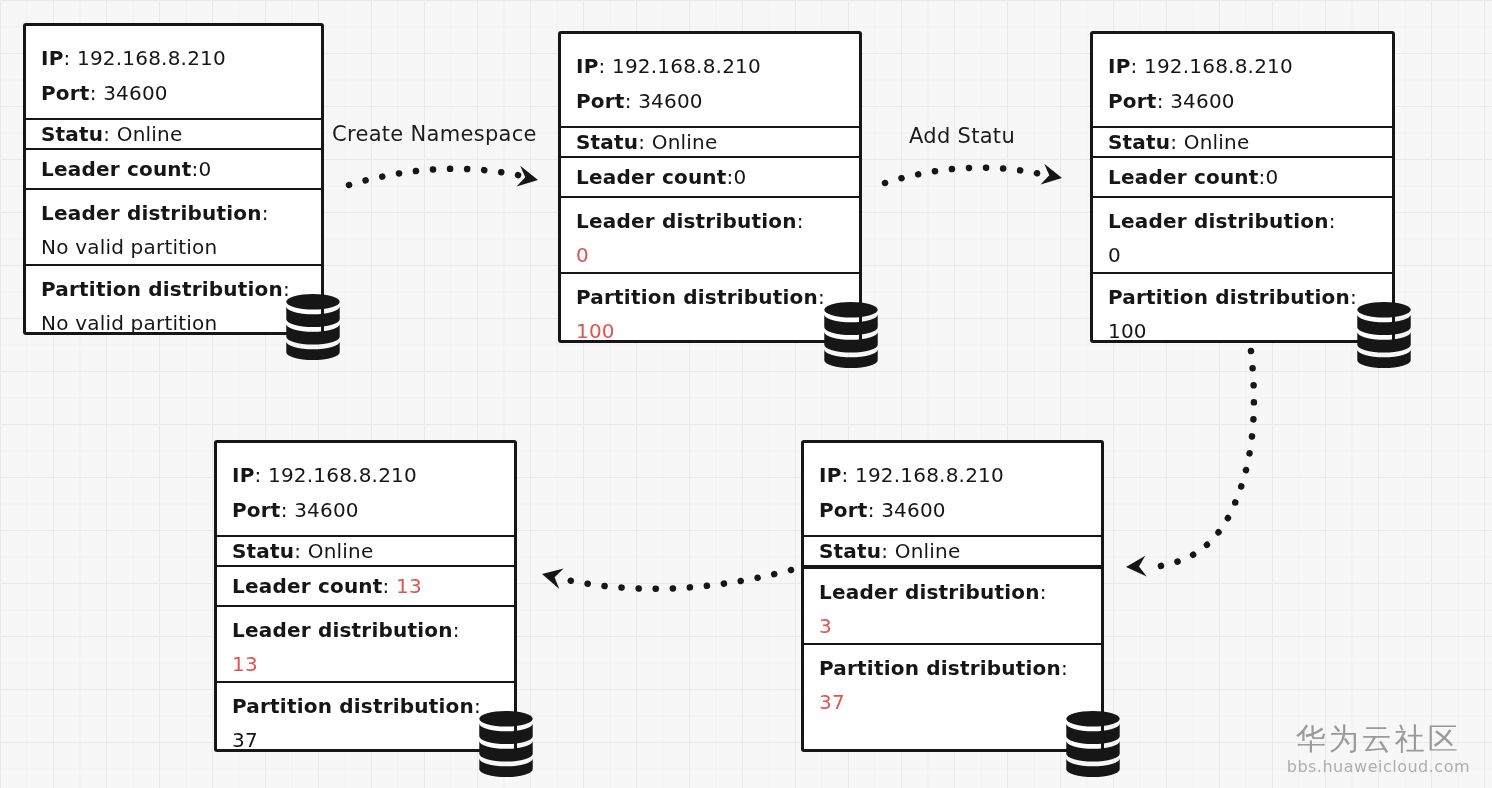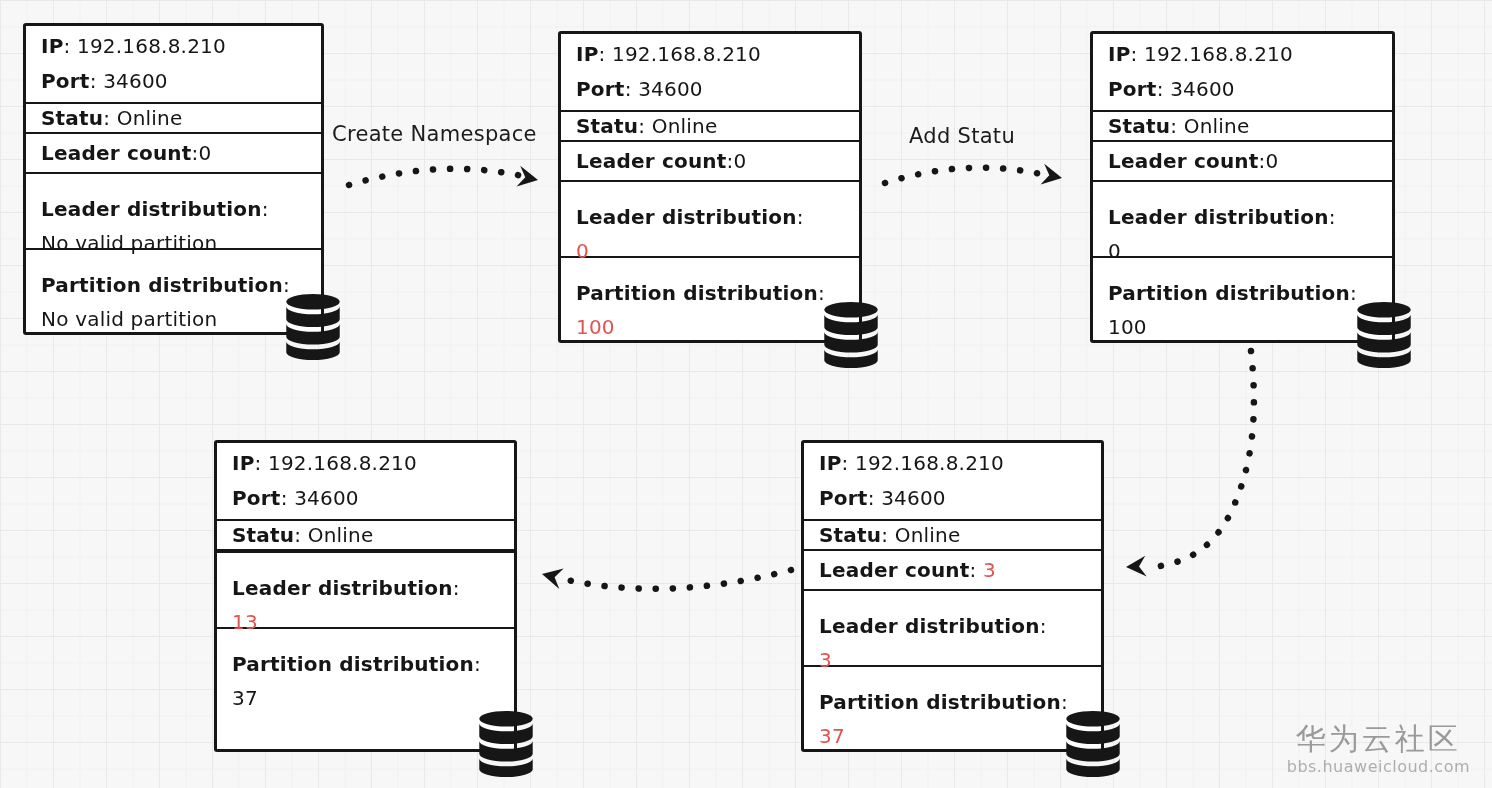--- a/index.html
+++ b/index.html
@@ -19,24 +19,24 @@
   }
 
   .card {
     position:absolute; background:#ffffff;
     border:3px solid #161616; border-radius:3px;
   }
   .row { padding:0 15px; font-size:20px; line-height:35px; white-space:nowrap; letter-spacing:.2px; }
   .lbl { font-weight:bold; }
   .sep { white-space:pre; }
   .divider { border-top:2.5px solid #161616; }
-  .sec1 { height:76px; padding-top:3px; }
+  .sec1 { height:92px; padding-top:15px; }
   .secS { height:28px; display:flex; align-items:center; }
   .secL { height:38px; display:flex; align-items:center;border-radius:19px; }
-  .secD { height:74px; padding-top:18px; }
+  .secD { height:74px; padding-top:6px; }
   .secD .row { line-height:34px; }
   .red { color:#e05551; }
 
   .db-icon { position:absolute; right:-21px; bottom:-29px; }
 
   .arrow-label {
     position:absolute; font-size:21px; color:#1c1c1c; letter-spacing:.3px;
   }
   .badge {
     position:absolute; background:#ffffff; border:3px solid #161616; border-radius:2px;
@@ -172,23 +172,20 @@
   <div class="card" style="left:801px; top:440px; width:303px; height:312px;">
     <div class="sec1">
       <div class="row"><span class="lbl">IP</span><span class="sep">: </span><span>192.168.8.210</span></div>
       <div class="row"><span class="lbl">Port</span><span class="sep">: </span><span>34600</span></div>
     </div>
     <div class="divider"></div>
     <div class="secS">
         <div class="row"><span class="lbl">Statu</span><span class="sep">: </span><span>Online</span></div>
       </div>
     <div class="divider"></div>
-    <div class="secL">
-        <div class="row"><span class="lbl">Leader count</span><span class="sep">: </span><span class="red">3</span></div>
-      </div>
     <div class="divider"></div>
     <div class="secD">
       <div class="row"><span class="lbl">Leader distribution</span><span class="sep">:</span></div>
       <div class="row"><span class="red">3</span></div>
     </div>
     <div class="divider"></div>
     <div class="secD">
       <div class="row"><span class="lbl">Partition distribution</span><span class="sep">:</span></div>
       <div class="row"><span class="red">37</span></div>
     </div>
@@ -205,20 +202,23 @@
   <div class="card" style="left:214px; top:440px; width:303px; height:312px;">
     <div class="sec1">
       <div class="row"><span class="lbl">IP</span><span class="sep">: </span><span>192.168.8.210</span></div>
       <div class="row"><span class="lbl">Port</span><span class="sep">: </span><span>34600</span></div>
     </div>
     <div class="divider"></div>
     <div class="secS">
         <div class="row"><span class="lbl">Statu</span><span class="sep">: </span><span>Online</span></div>
       </div>
     <div class="divider"></div>
+    <div class="secL">
+        <div class="row"><span class="lbl">Leader count</span><span class="sep">: </span><span class="red">13</span></div>
+      </div>
     <div class="divider"></div>
     <div class="secD">
       <div class="row"><span class="lbl">Leader distribution</span><span class="sep">:</span></div>
       <div class="row"><span class="red">13</span></div>
     </div>
     <div class="divider"></div>
     <div class="secD">
       <div class="row"><span class="lbl">Partition distribution</span><span class="sep">:</span></div>
       <div class="row"><span>37</span></div>
     </div>

